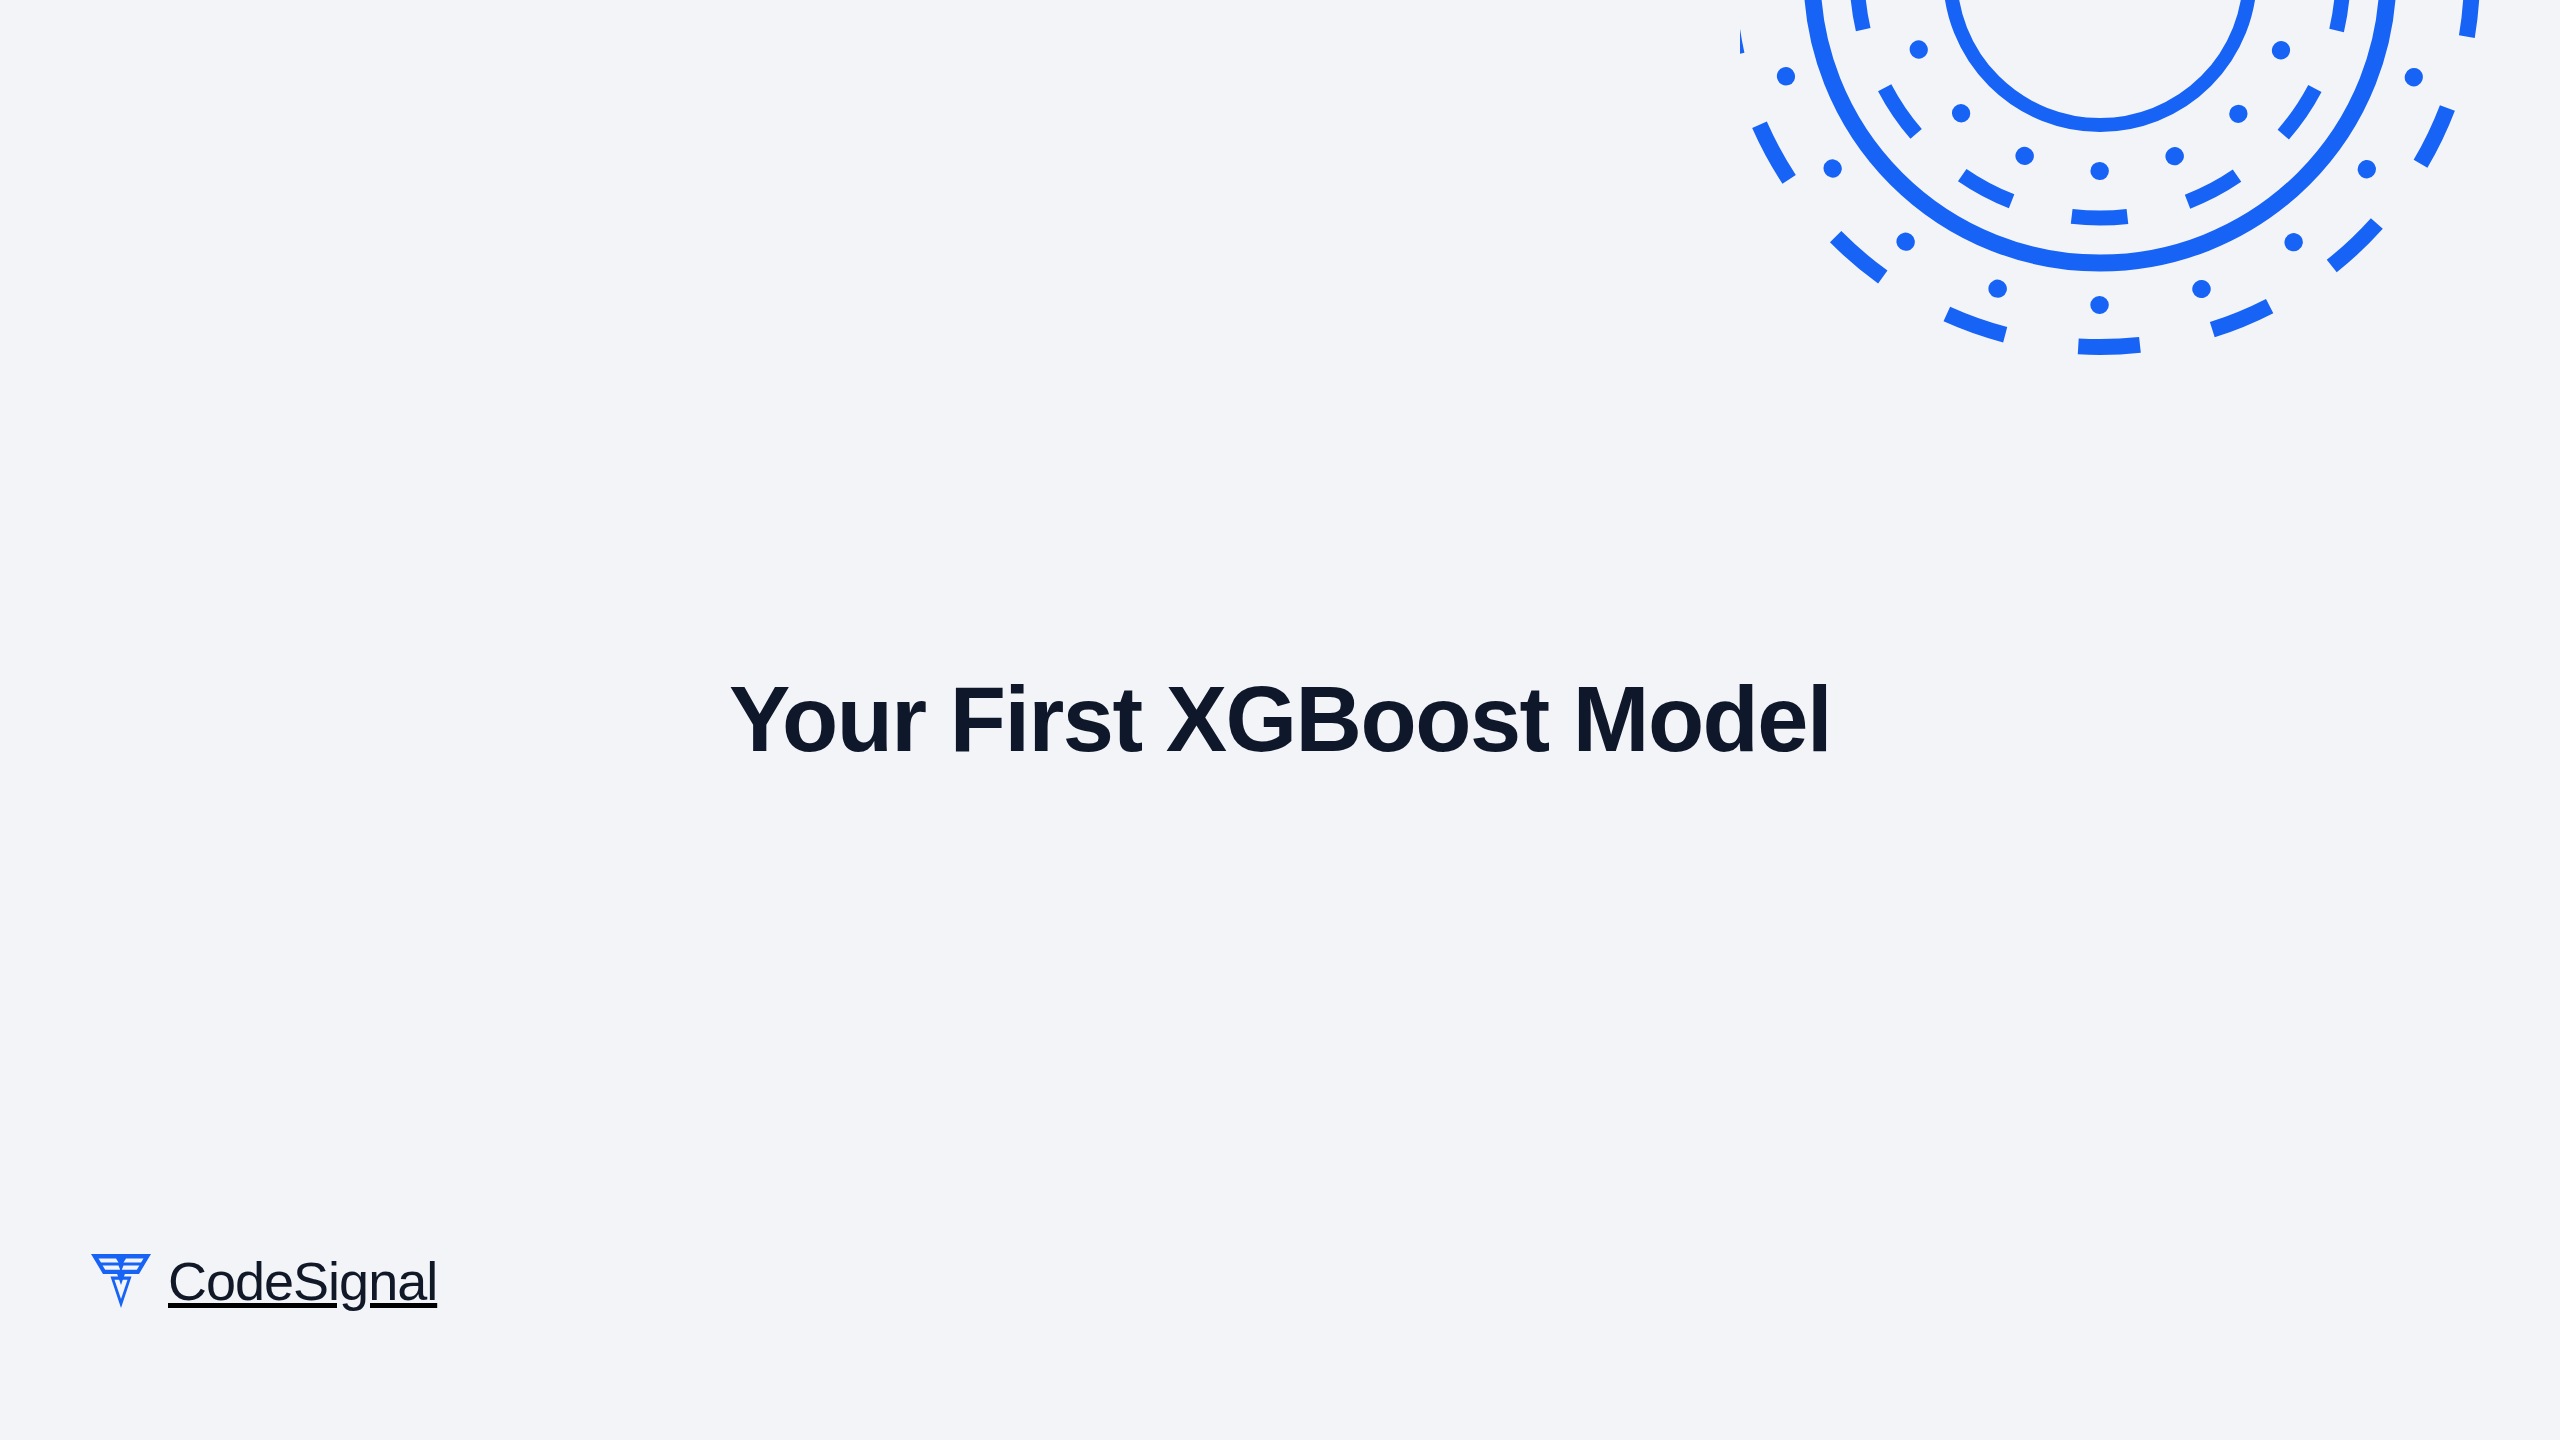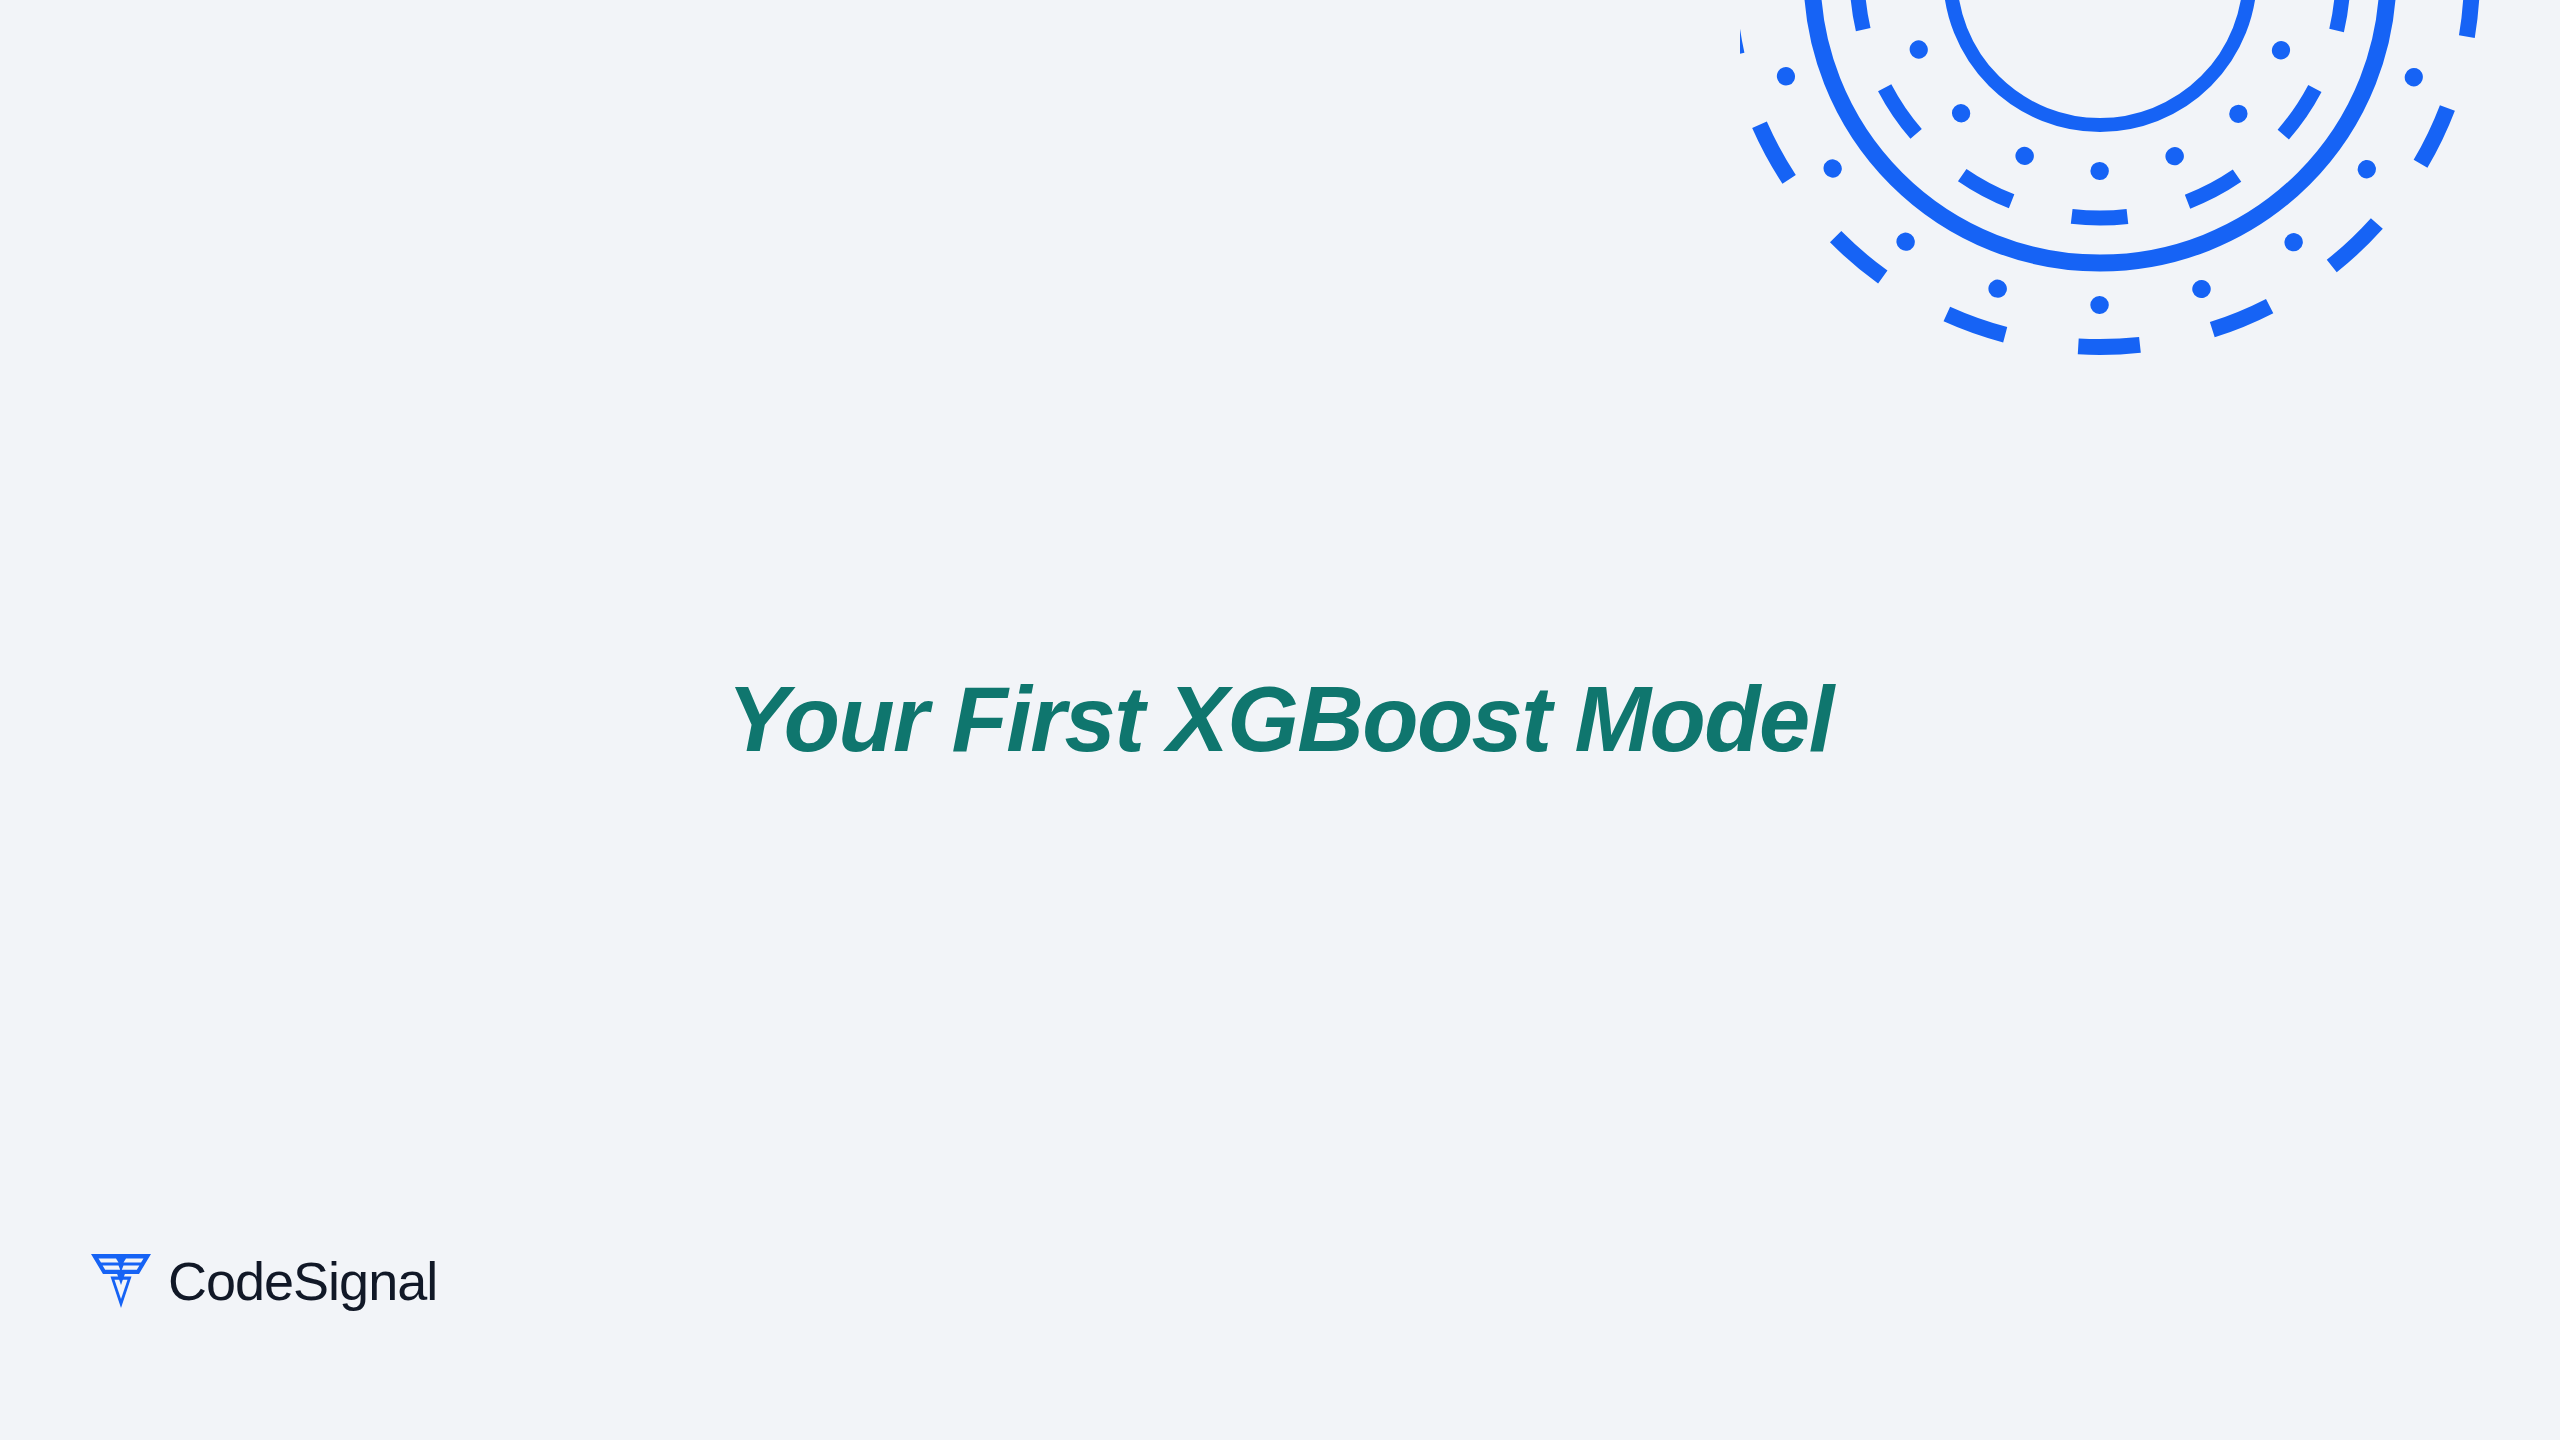--- a/index.html
+++ b/index.html
@@ -56,20 +56,21 @@
   }
 
   
   .logo {
     position: absolute;
     left: 90px;
     bottom: 130px;
     display: flex;
     align-items: center;
     gap: 16px;
+    text-decoration: underline;
   }
   .logo-mark {
     width: 62px;
     height: 58px;
     display: block;
   }
   .logo-word {
     font-size: 54px;
     font-weight: 500;
     letter-spacing: -1px;
@@ -91,21 +92,21 @@
         <circle cx="360" cy="-25" r="196" stroke-width="18" stroke-linecap="round" stroke-dasharray="0.5 76.47"></circle>
         <circle cx="360" cy="-25" r="243" stroke-width="15" stroke-dasharray="56 62" stroke-linecap="butt"></circle>
         <circle cx="360" cy="-25" r="288" stroke-width="17" stroke-linecap="butt"></circle>
         <circle cx="360" cy="-25" r="330" stroke-width="18" stroke-linecap="round" stroke-dasharray="0.5 103.17"></circle>
         <circle cx="360" cy="-25" r="372" stroke-width="16" stroke-dasharray="62 74" stroke-linecap="butt"></circle>
       </g>
     </svg>
   </div>
 
   <div class="title-wrap">
-    <h1 class="title" style="color: #0f766e; font-style: italic;">Your First XGBoost Model</h1>
+    <h1 class="title" style="color: #0f172a;">Your First XGBoost Model</h1>
   </div>
 
   <div class="logo">
     <svg class="logo-mark" viewBox="0 0 62 58" xmlns="http://www.w3.org/2000/svg">
       <path d="M1 2 L31 2 L61 2 L49 22 L40.5 22 L31 22 L21.5 22 L13 22 L1 2 Z
                M8.5 6.5 L26 6.5 L28.5 10.5 L11 10.5 Z
                M53.5 6.5 L36 6.5 L33.5 10.5 L51 10.5 Z
                M12.6 13.5 L28.5 13.5 L30.2 17.8 L15.2 17.8 Z
                M49.4 13.5 L33.5 13.5 L31.8 17.8 L46.8 17.8 Z" fill="#1663f5" fill-rule="evenodd"></path>
       <path d="M20.5 24.5 L41.5 24.5 L31 56 Z" fill="#1663f5"></path>

